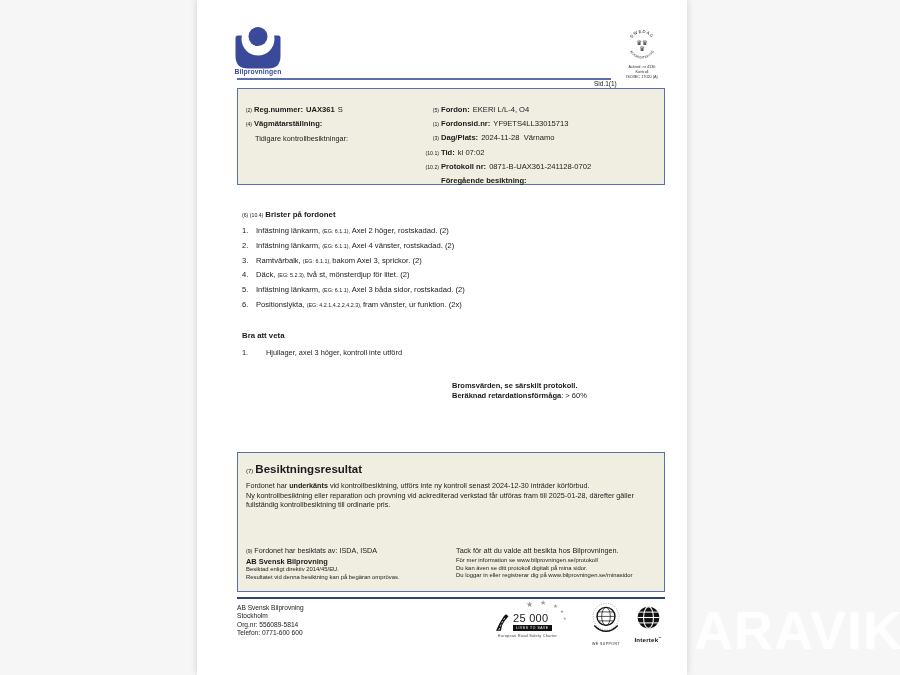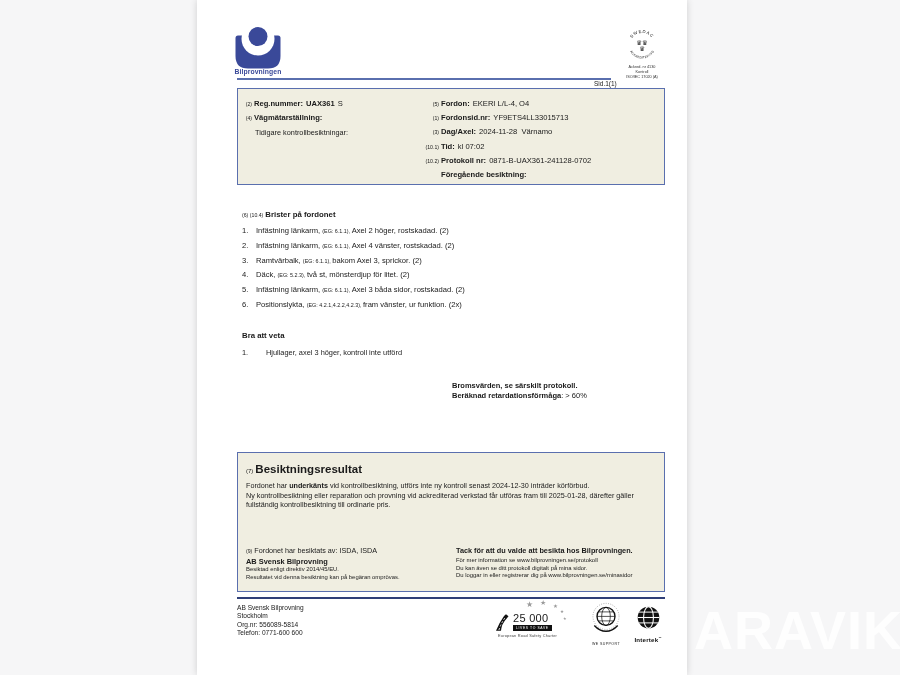--- a/index.html
+++ b/index.html
@@ -34,21 +34,21 @@
   .doc-title{position:absolute;left:100px;top:53px;font-size:13.5px;font-weight:bold;letter-spacing:.2px;}
   .seal-block{position:absolute;left:416px;top:25px;width:58px;text-align:center;}
   .seal-block svg{width:40px;height:40px;display:block;margin:0 auto;}
   .seal-lines{font-size:3.8px;line-height:4.8px;color:#333;}
   .header-rule{position:absolute;left:40px;top:78px;width:374px;height:1.5px;background:var(--border-blue);}
   .sid{position:absolute;left:397px;top:80px;font-size:6.5px;}
   
   .info-box{
     position:absolute;left:40px;top:88px;width:428px;height:97px;
     background:var(--cream);border:1px solid var(--border-blue);
-    display:flex;padding:11px 4px 0 4px;
+    display:flex;padding:17px 4px 0 4px;
   }
   .ib-left{width:176px;}
   .ib-right{flex:1;}
   .ib-row{display:flex;font-size:7.6px;line-height:8.8px;margin-bottom:5.4px;}
   .ib-prefix{font-size:5.2px;line-height:8.8px;text-align:right;flex:0 0 auto;margin-right:2px;}
   .ib-left .ib-prefix{width:10px;}
   .ib-right .ib-prefix{width:21px;}
   .ib-label{font-weight:bold;margin-right:3px;white-space:nowrap;}
   .ib-vbold{font-weight:bold;margin-right:3px;white-space:nowrap;}
   .ib-value{white-space:nowrap;}
@@ -77,21 +77,21 @@
   .rb-title .sec-prefix{font-size:6px;}
   .rb-para{font-size:7.2px;line-height:9.6px;margin-top:6px;width:406px;}
   .rb-bottom{position:absolute;left:8px;top:93px;width:412px;display:flex;justify-content:space-between;}
   .rb-left{width:206px;}
   .rb-right{width:202px;}
   .rb-line1{font-size:7.2px;}
   .rb-line1 .sec-prefix{font-size:5.2px;}
   .rb-company{font-size:7.4px;font-weight:bold;margin-top:2px;}
   .rb-small{font-size:5.9px;line-height:7.6px;color:#222;}
   .rb-small:first-of-type{margin-top:1px;}
-  .rb-thanks{font-size:7.3px;font-weight:bold;margin-bottom:2px;}
+  .rb-thanks{font-size:7.3px;font-weight:normal;margin-bottom:2px;}
   .rb-tline{font-size:5.9px;line-height:7.7px;}
   
   .footer-rule{position:absolute;left:40px;top:597px;width:428px;height:1.6px;background:var(--rule-dark);}
   .footer-addr{position:absolute;left:40px;top:604px;font-size:6.6px;line-height:8.4px;}
   .logo-road{position:absolute;left:299px;top:602px;width:88px;height:50px;}
   .lr-stars span{position:absolute;color:#9a9a9a;}
   .lr-s1{left:30px;top:-2px;font-size:8px;}
   .lr-s2{left:44px;top:-3px;font-size:7px;}
   .lr-s3{left:57px;top:1px;font-size:5.5px;}
   .lr-s4{left:64px;top:7px;font-size:4.5px;}
@@ -172,21 +172,21 @@
           <span class="ib-label">Fordon:</span>
           <span class="ib-value">EKERI L/L-4, O4</span>
       </div>
       <div class="ib-row">
         <span class="ib-prefix">(1)</span>
           <span class="ib-label">Fordonsid.nr:</span>
           <span class="ib-value">YF9ETS4LL33015713</span>
       </div>
       <div class="ib-row">
         <span class="ib-prefix">(3)</span>
-          <span class="ib-label">Dag/Axel:</span>
+          <span class="ib-label">Dag/Plats:</span>
           <span class="ib-value">2024-11-28 &nbsp;Värnamo</span>
       </div>
       <div class="ib-row">
         <span class="ib-prefix">(10.1)</span>
           <span class="ib-label">Tid:</span>
           <span class="ib-value">kl 07:02</span>
       </div>
       <div class="ib-row">
         <span class="ib-prefix">(10.2)</span>
           <span class="ib-label">Protokoll nr:</span>

